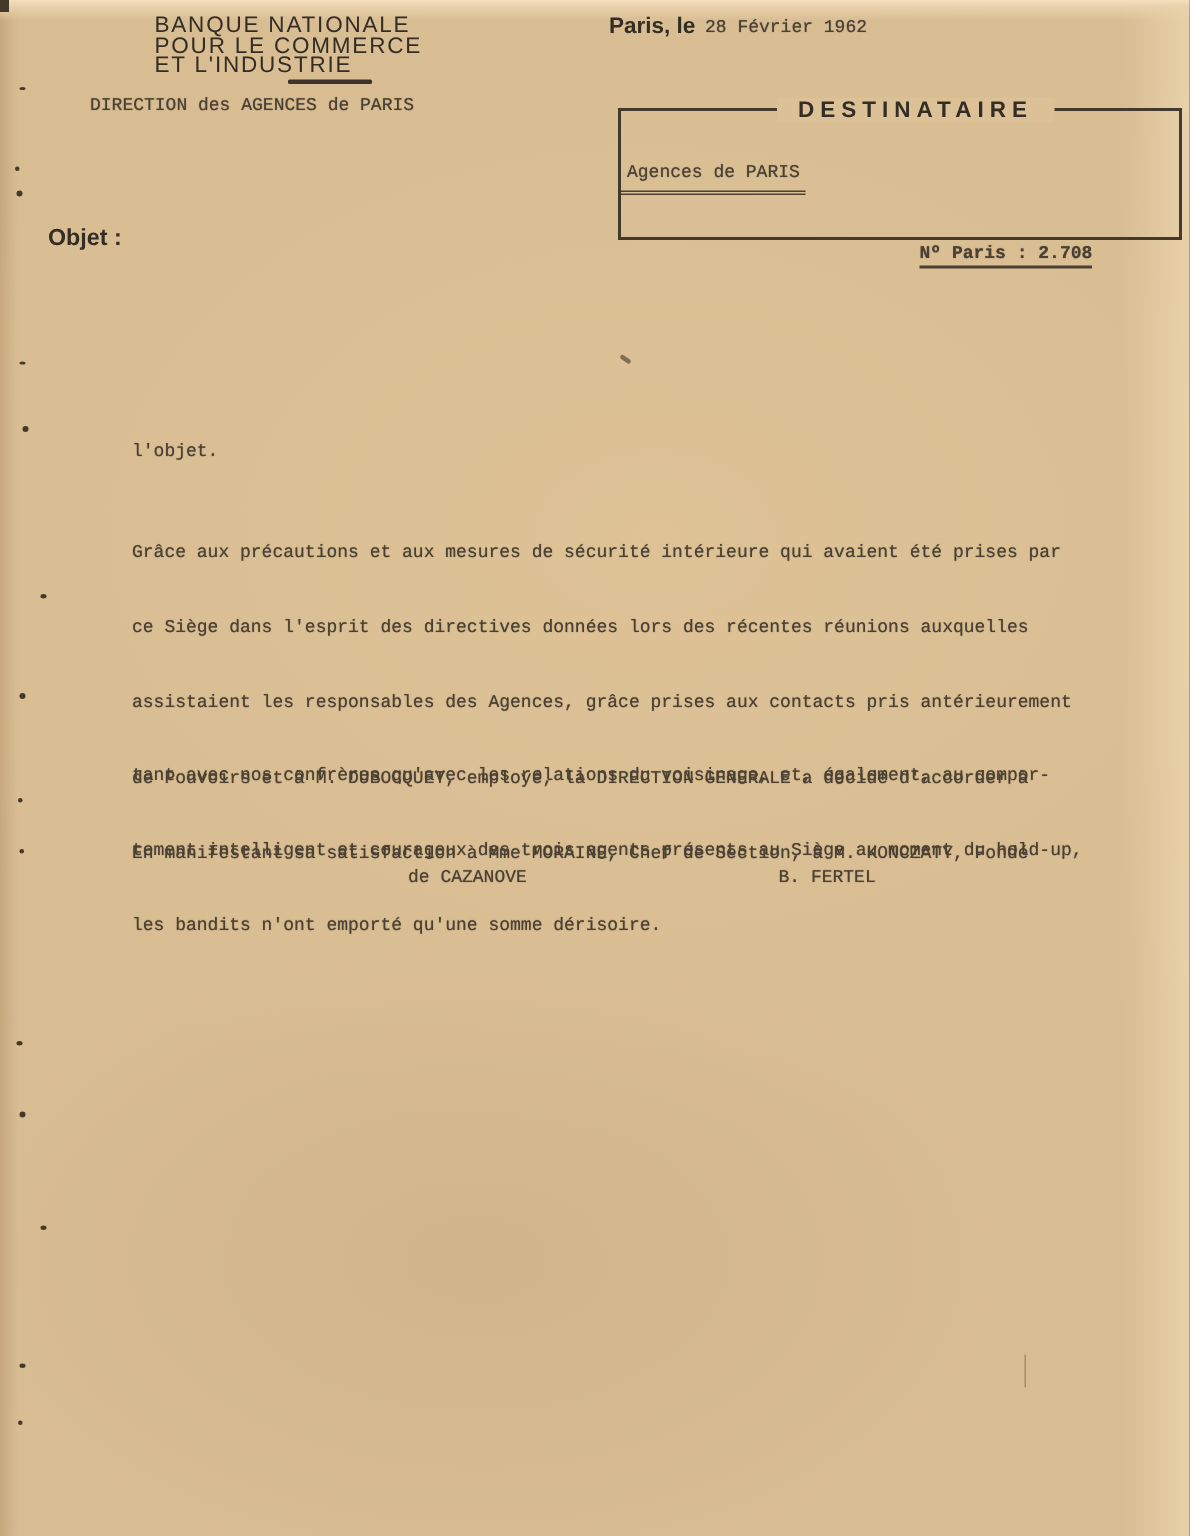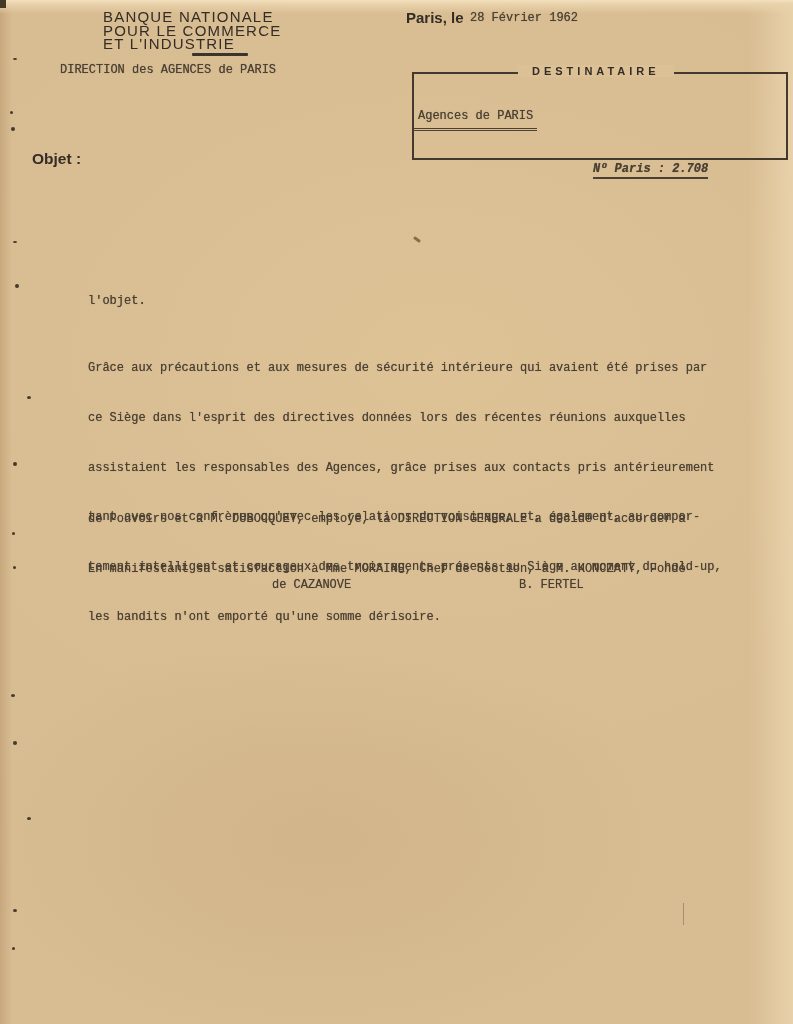--- a/index.html
+++ b/index.html
@@ -33,21 +33,21 @@
     text-shadow:0 0 .7px rgba(74,64,51,.75);
   }
   .para .line{line-height:21.8px;}
   .dest-box{
     border:2px solid #43392c;
     width:372px;height:84px;
   }
   .dest-label{
     position:absolute;top:-9px;left:104px;
     background:#dcc096;padding:0 14px;
-    font-size:11px;font-weight:bold;letter-spacing:4px;color:#332d26;
+    font-size:15px;font-weight:bold;letter-spacing:4px;color:#332d26;
     white-space:pre;
   }
   .dest-value{
     position:absolute;top:31px;left:0;width:100%;
   }
   .dest-value .inner{
     display:inline-block;border-bottom:3px double #4a4033;padding:0 4px 5px 4px;
   }
   .reference{
     font-weight:bold;
@@ -77,21 +77,21 @@
 
   <div class="abs dest-box" style="left:412px;top:72px;">
     <span class="dest-label">DESTINATAIRE</span>
     <div class="dest-value">
       <span class="inner typed">Agences de PARIS</span>
     </div>
   </div>
 
   <span class="abs printed" style="left:32px;top:150px;font-size:15.5px;">Objet :</span>
 
-  <span class="abs typed reference" style="left:593px;top:162px;font-style:italic;">Nº Paris : 2.708</span>
+  <span class="abs typed reference" style="left:613px;top:162px;">Nº Paris : 2.708</span>
 
   <div class="abs para typed" style="left:88px;top:263px;">
     <div class="line">l'objet.</div>
   </div>
 
   <div class="abs para typed" style="left:88px;top:330px;">
     <div class="line">Grâce aux précautions et aux mesures de sécurité intérieure qui avaient été prises par</div>
     <div class="line">ce Siège dans l'esprit des directives données lors des récentes réunions auxquelles</div>
     <div class="line">assistaient les responsables des Agences, grâce prises aux contacts pris antérieurement</div>
     <div class="line">tant avec nos confrères qu'avec les relations du voisinage, et, également, au compor-</div>

